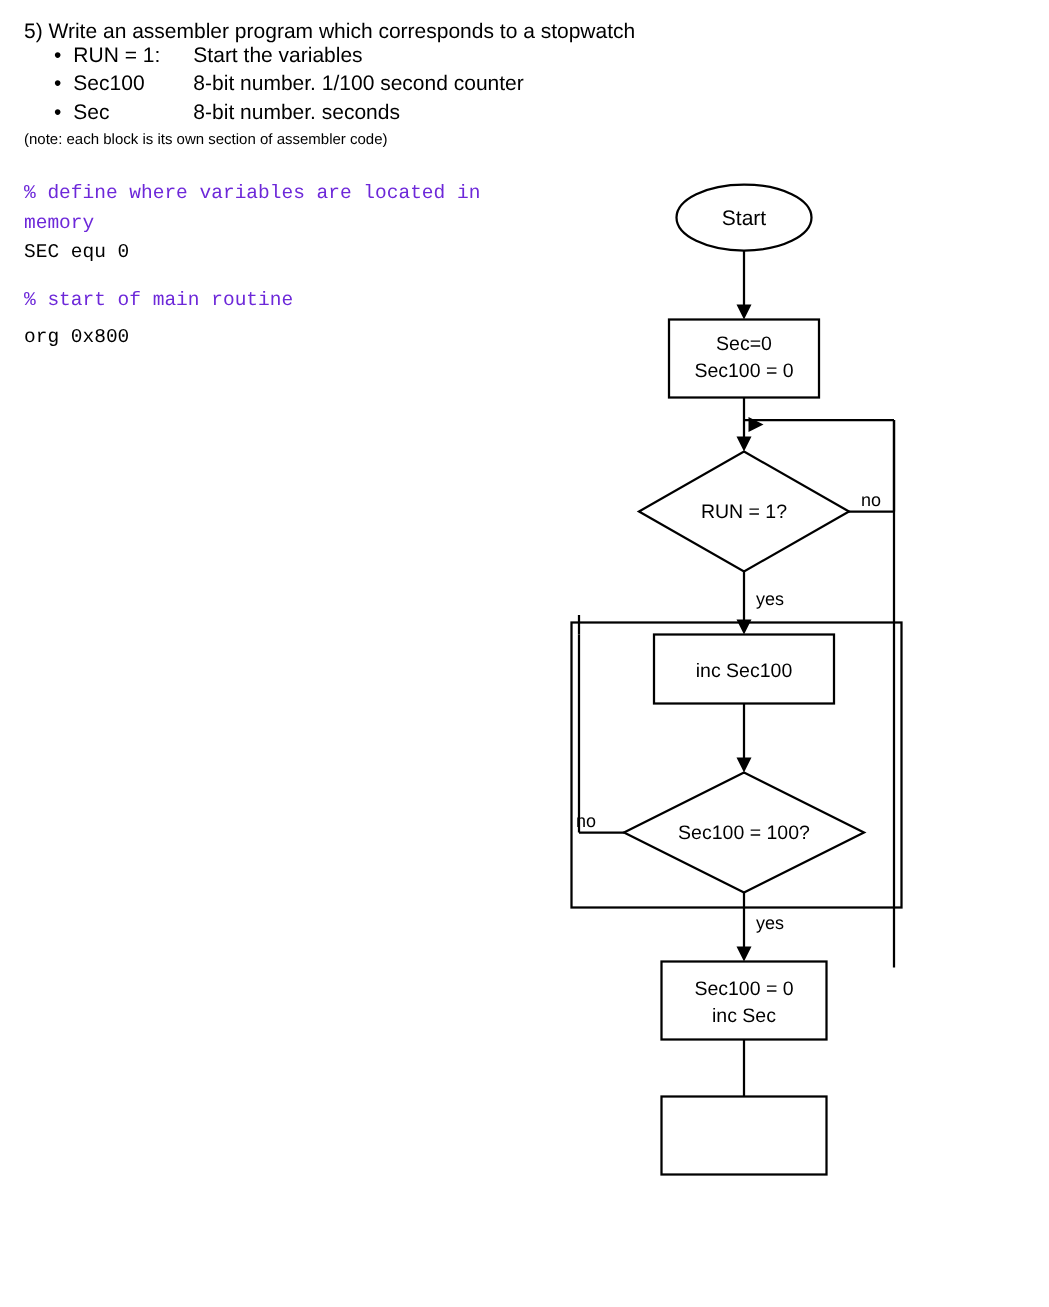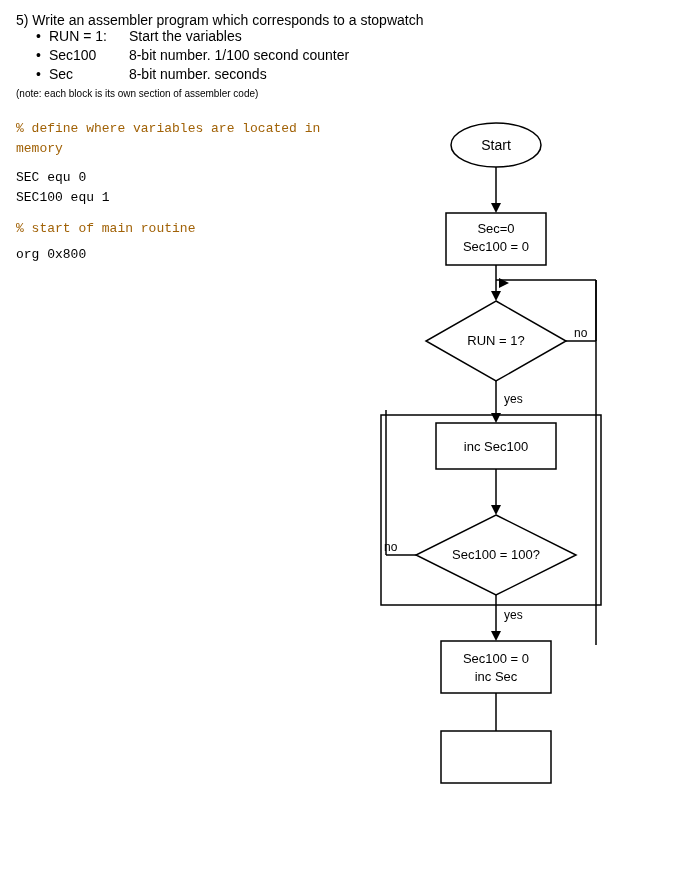--- a/index.html
+++ b/index.html
@@ -38,21 +38,21 @@
       gap: 0;
     }
     .code-section {
       flex: 0 0 320px;
       font-family: "Courier New", monospace;
       font-size: 13px;
       color: #000;
       padding-top: 4px;
     }
     .code-comment {
-      color: #a16207;
+      color: #6d28d9;
     }
     .code-line {
       line-height: 1.5;
     }
     .code-block {
       margin-bottom: 12px;
     }
     .flowchart-section {
       flex: 1;
       position: relative;
@@ -87,23 +87,22 @@
     <span>8-bit number.  seconds</span>
   </li>
 </ul>
 
 <div class="note-line">(note:  each block is its own section of assembler code)</div>
 
 <div class="content-area">
   <div class="code-section">
     <div class="code-block">
       <div class="code-line code-comment">% define where variables are located in memory</div>
-      <div style="margin-top:10px;">
+      <div style="margin-top:0;">
         <div class="code-line">SEC equ 0</div>
-        <div class="code-line">SEC100 equ 1</div>
       </div>
     </div>
     <div class="code-block">
       <div class="code-line code-comment">% start of main routine</div>
       <div style="margin-top:6px;">
         <div class="code-line">org 0x800</div>
       </div>
     </div>
   </div>
 

